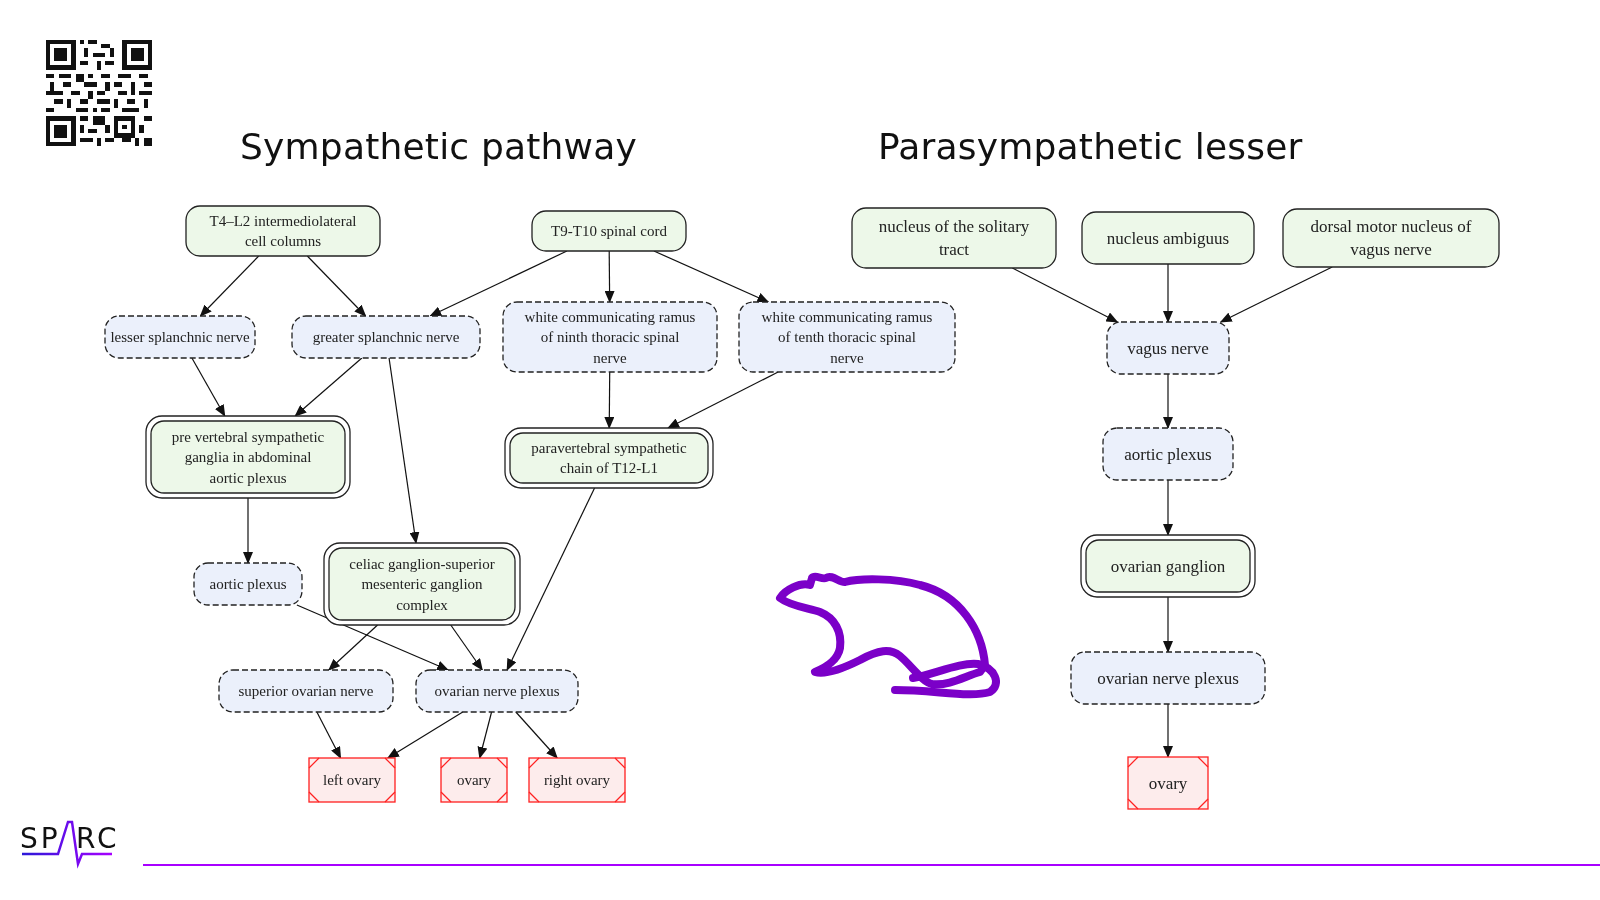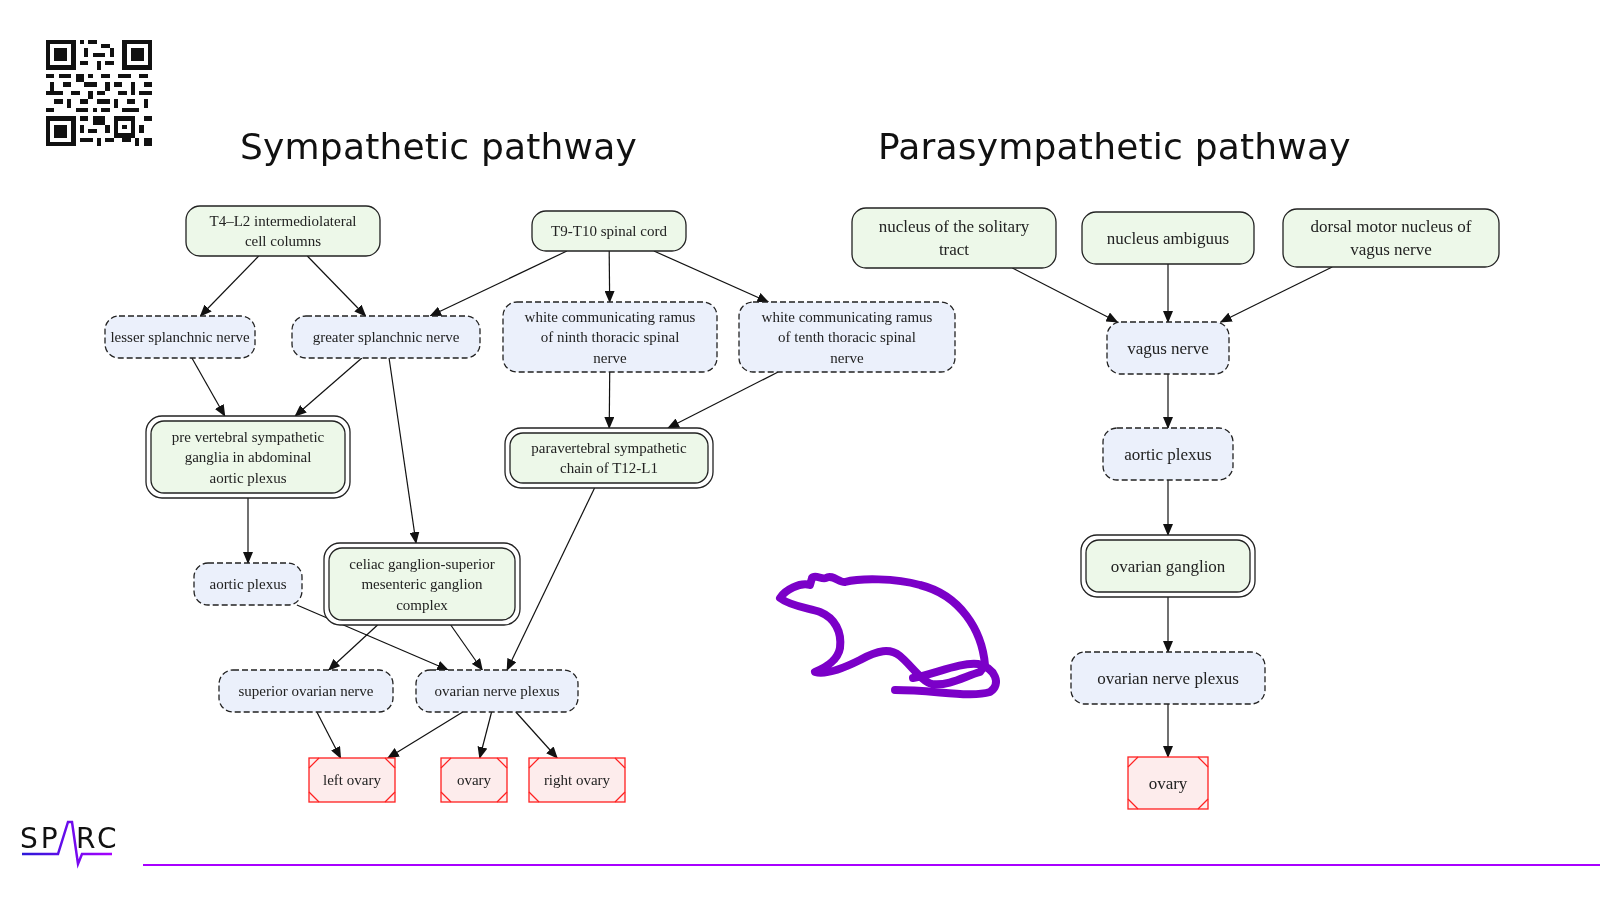--- a/index.html
+++ b/index.html
@@ -8,21 +8,21 @@
   #diagram { position: absolute; left: 0; top: 0; }
   .node-text { font-family: "Liberation Serif", serif; fill: #222; text-anchor: middle; }
   .qr { position: absolute; left: 46px; top: 40px; width: 106px; height: 106px; }
   .logo { position: absolute; left: 20px; top: 818px; }
   .footer-line { position: absolute; left: 143px; top: 864px; width: 1457px; height: 2px; background: #a800ff; }
 </style>
 </head>
 <body>
 
 <div class="title" style="left:240px; top:126px;text-align:center;">Sympathetic pathway</div>
-<div class="title" style="left:878px; top:126px;">Parasympathetic pathway</div>
+<div class="title" style="left:878px; top:126px;">Parasympathetic lesser</div>
 
 <svg class="qr" viewBox="0 0 25 25" shape-rendering="crispEdges">
   <g fill="#111">
     <rect x="0" y="0" width="7" height="7"></rect>
       <rect x="1" y="1" width="5" height="5" fill="#fff"></rect>
       <rect x="2" y="2" width="3" height="3"></rect>
     <rect x="18" y="0" width="7" height="7"></rect>
       <rect x="19" y="1" width="5" height="5" fill="#fff"></rect>
       <rect x="20" y="2" width="3" height="3"></rect>
     <rect x="0" y="18" width="7" height="7"></rect>

